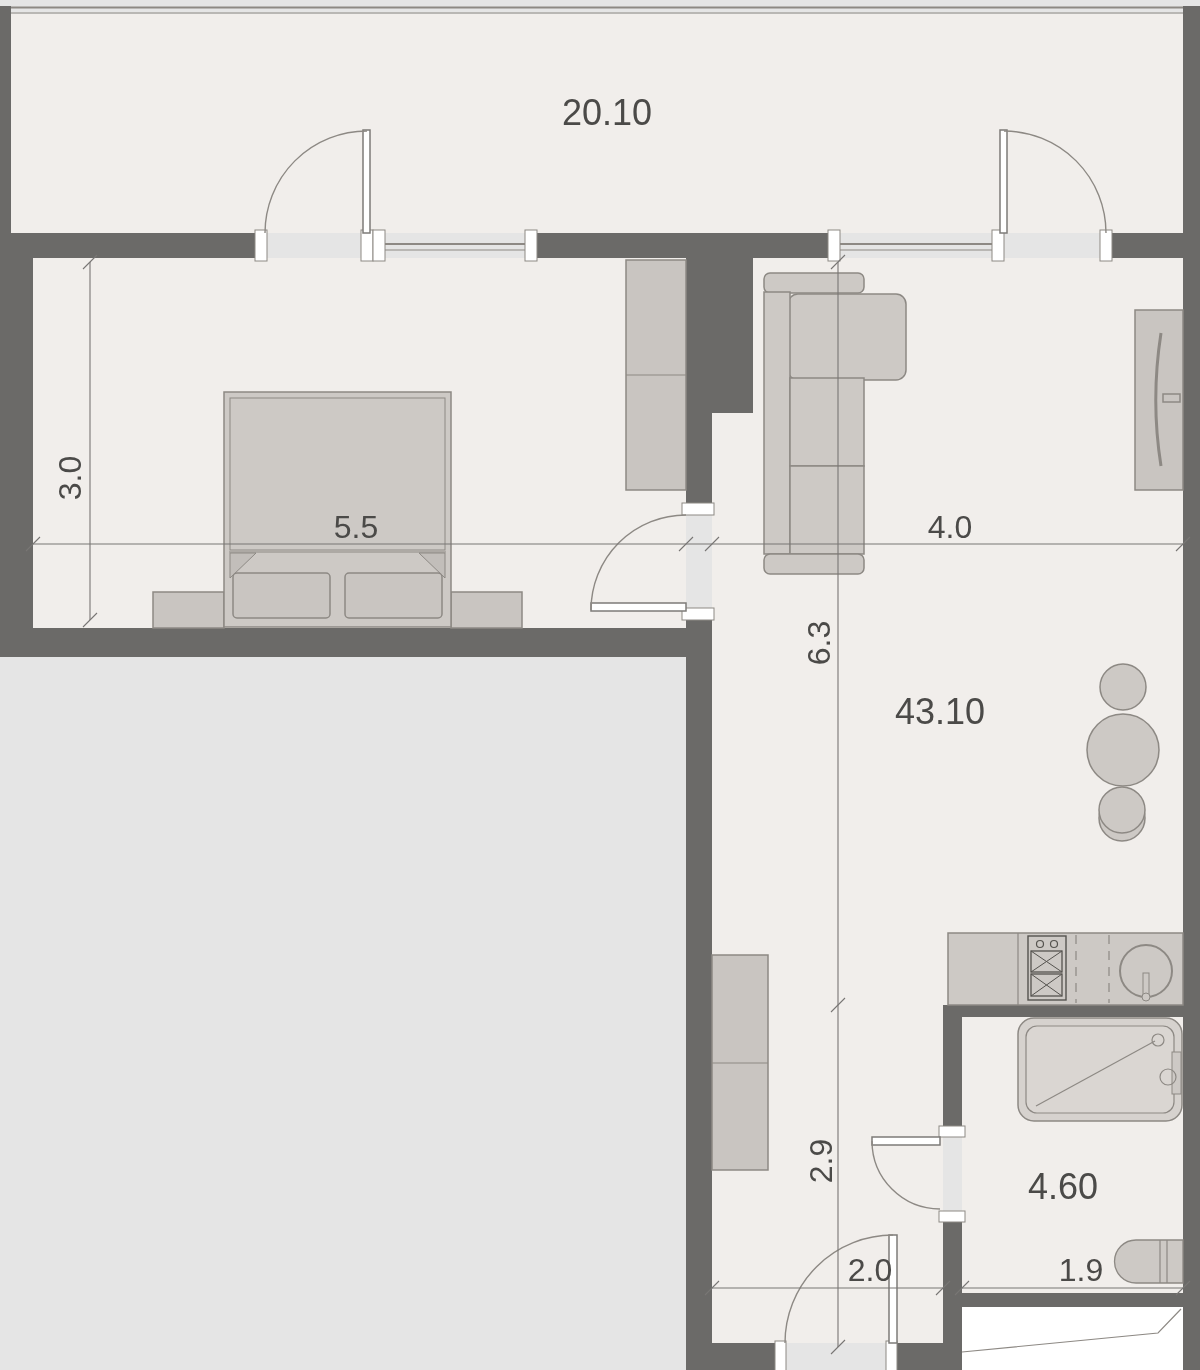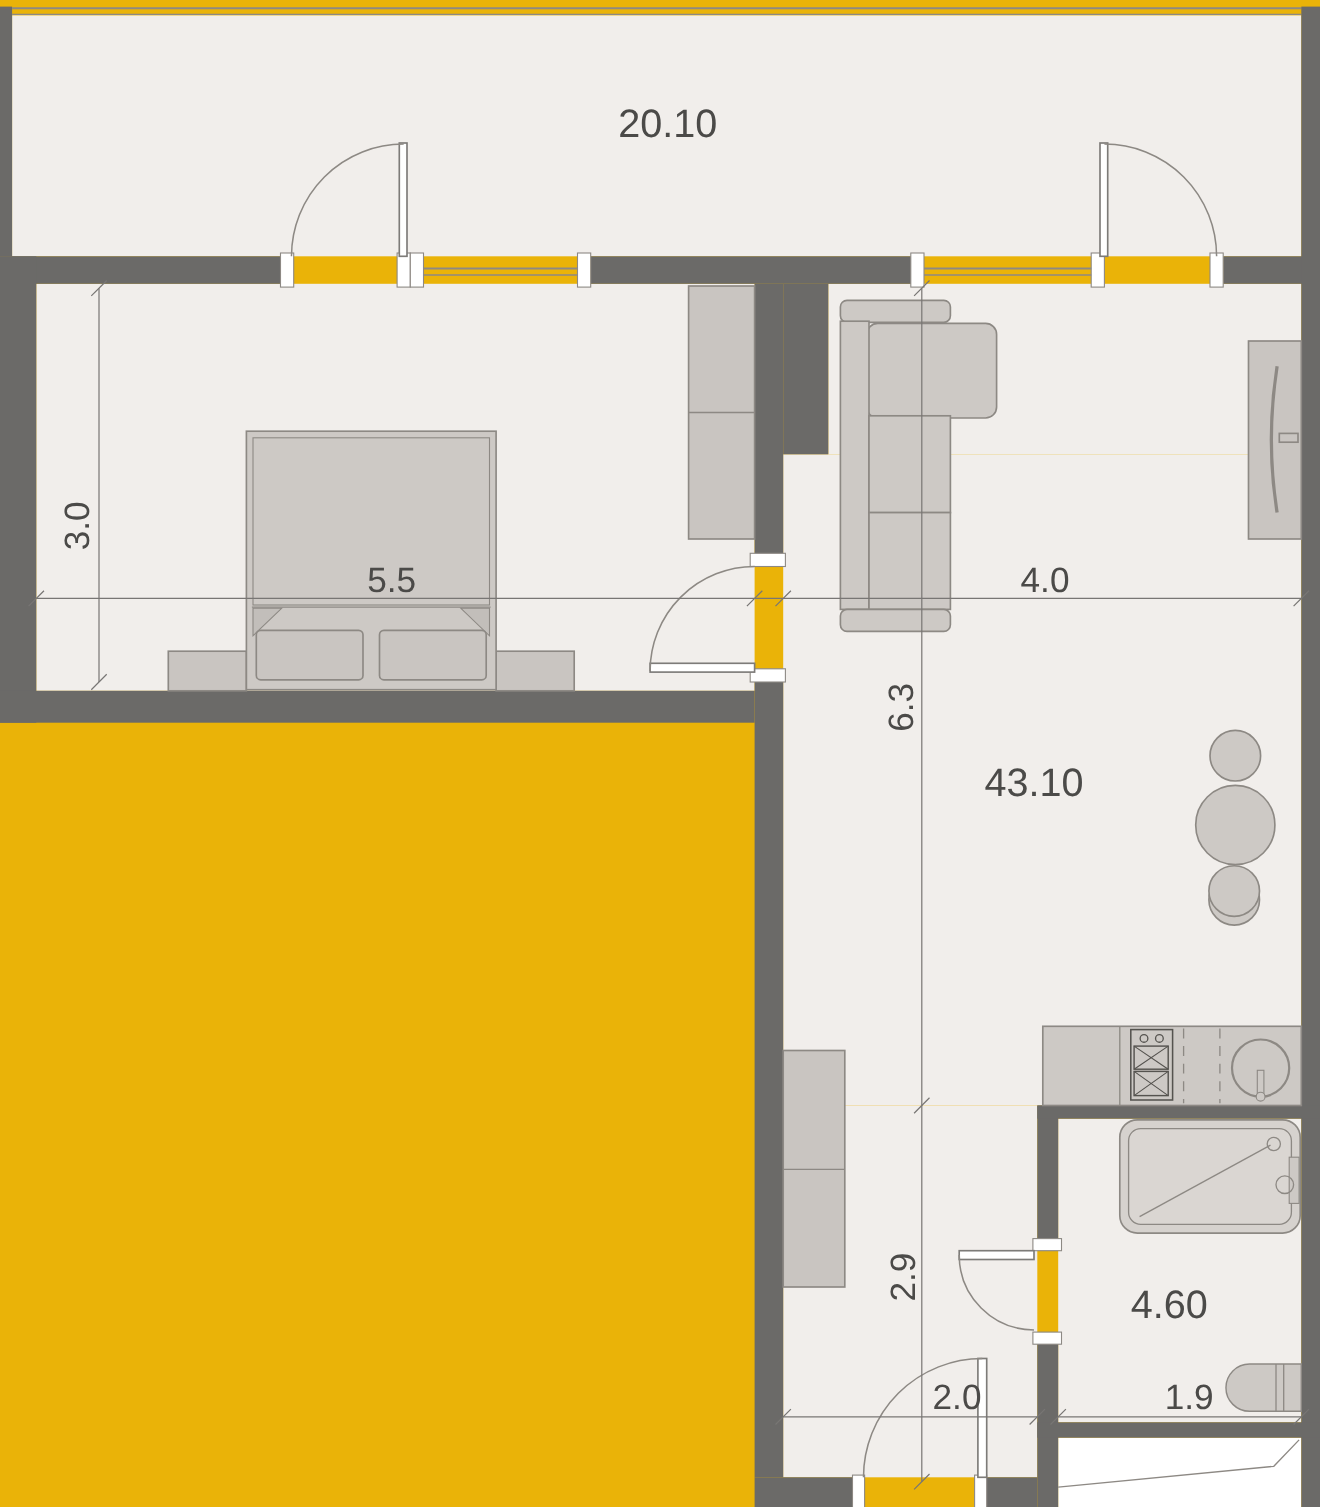--- a/index.html
+++ b/index.html
@@ -1,16 +1,16 @@
 <!DOCTYPE html>
 <html><head>
 <meta charset="utf-8">
 <style>
   html,body{margin:0;padding:0;background:#ffffff;}
-  .stage{width:1200px;height:1370px;position:relative;background:#eab308;}
+  .stage{width:1200px;height:1370px;position:relative;background:#e5e5e5;}
   svg{display:block;}
   .wall{fill:#6b6a68;stroke:none;}
   .floor{fill:#f1eeeb;stroke:none;}
   .furn{fill:#cdc9c5;stroke:#8d8984;stroke-width:1.5;}
   .furn2{fill:#c9c5c1;stroke:#8d8984;stroke-width:1.5;}
   .fold{fill:#c2beba;stroke:#8d8984;stroke-width:1;}
   .leaf{fill:#ffffff;stroke:#7d7b78;stroke-width:1.5;}
   .jamb{fill:#ffffff;stroke:#8d8984;stroke-width:1;}
   .arc{fill:none;stroke:#8d8984;stroke-width:1.4;}
   .glass{stroke:#8d8984;stroke-width:1.8;fill:none;}

